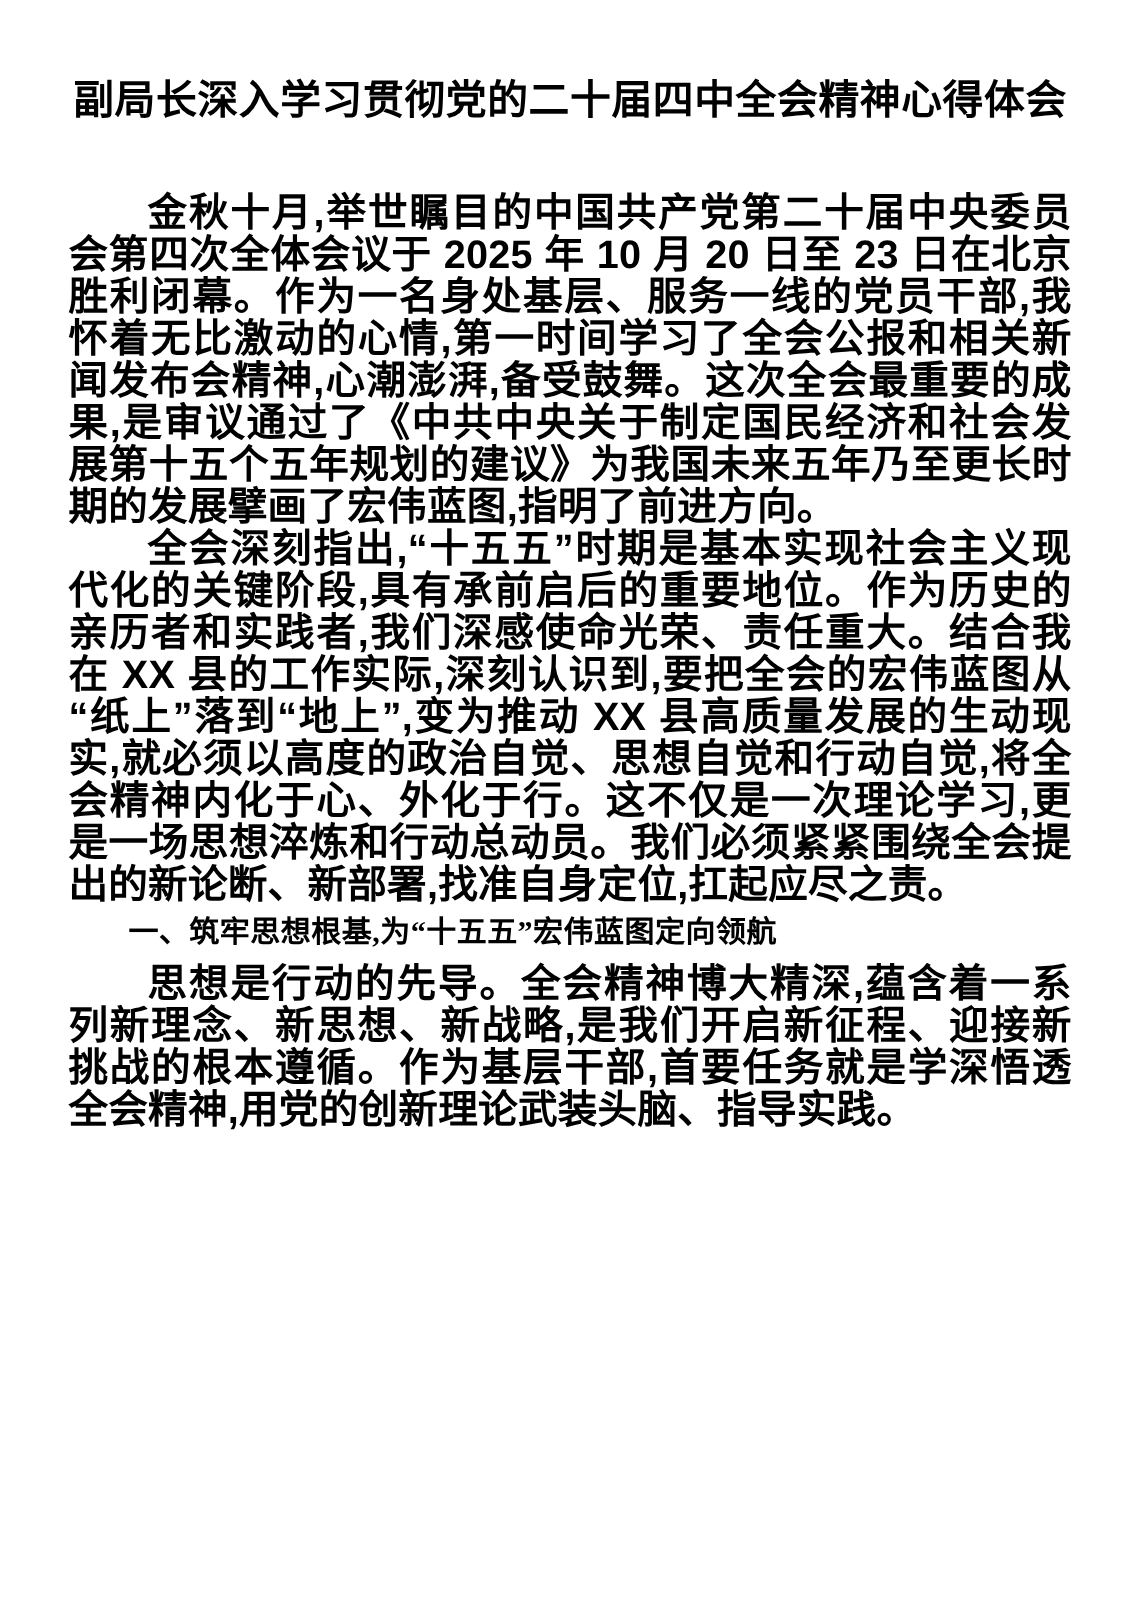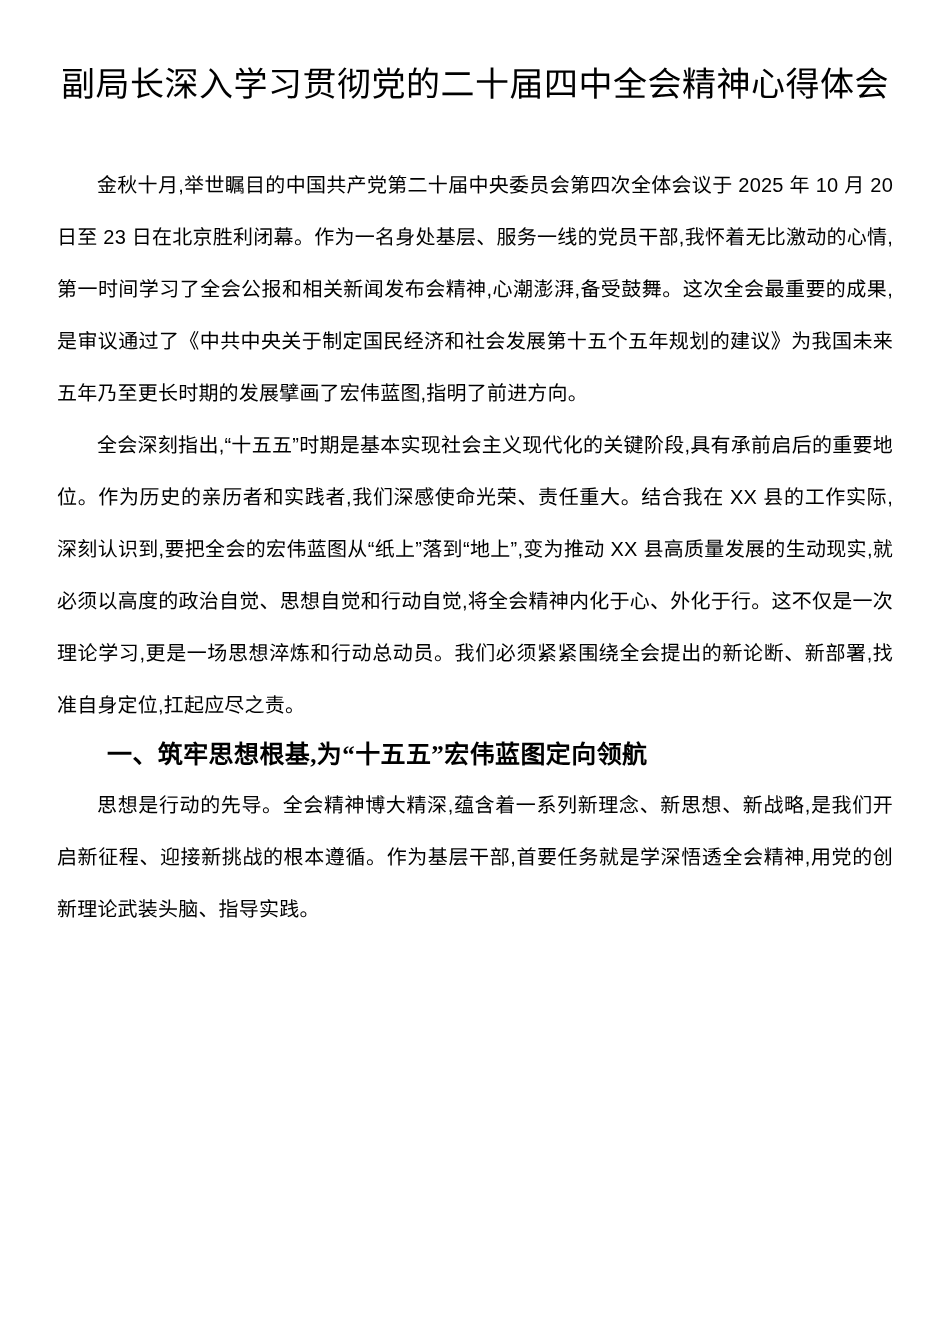--- a/index.html
+++ b/index.html
@@ -22,40 +22,40 @@
     height: 1344px;
     background: #ffffff;
     box-sizing: border-box;
     padding: 0 57px;
   }
   .doc-title {
     margin: 0;
     padding: 0;
     font-size: 34px;
     line-height: 54px;
-    font-weight: normal;
+    font-weight: bold;
     text-align: center;
     letter-spacing: 0.5px;
     padding-top: 57px;
     word-break: break-all;
   }
   .body-block {
     margin-top: 48px;
   }
   p.para {
     margin: 0;
     padding: 0;
-    font-size: 20px;
-    line-height: 52px;
+    font-size: 33px;
+    line-height: 35px;
     text-align: justify;
     text-justify: inter-character;
     text-indent: 2em;
     letter-spacing: 0.2px;
     word-break: break-all;
-    font-weight: normal;
+    font-weight: bold;
   }
   p.heading {
     margin: 0;
     padding: 0;
     font-size: 25px;
     line-height: 47.5px;
     text-indent: 2em;
     font-family: "Liberation Serif", "DejaVu Serif", serif;
     font-weight: bold;
     letter-spacing: 0.4px;

